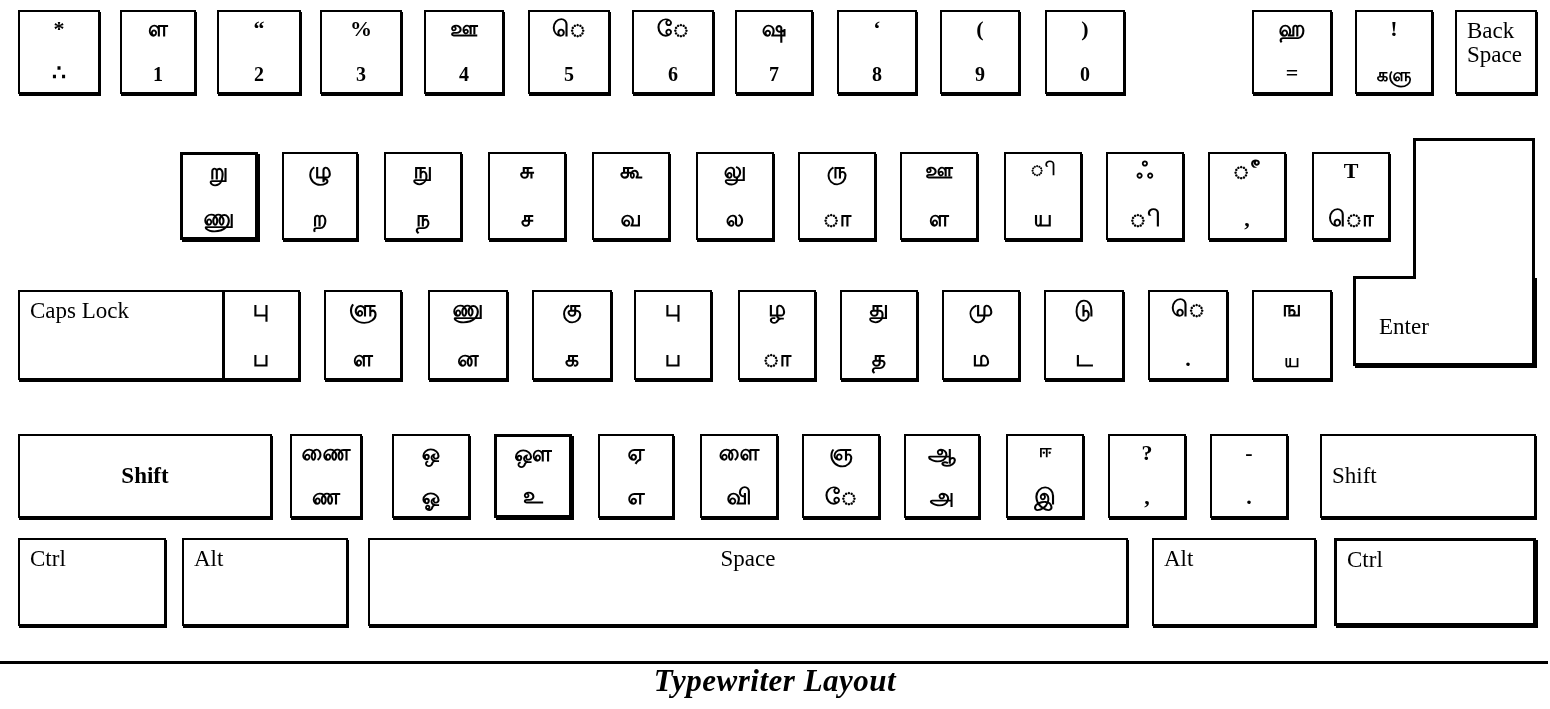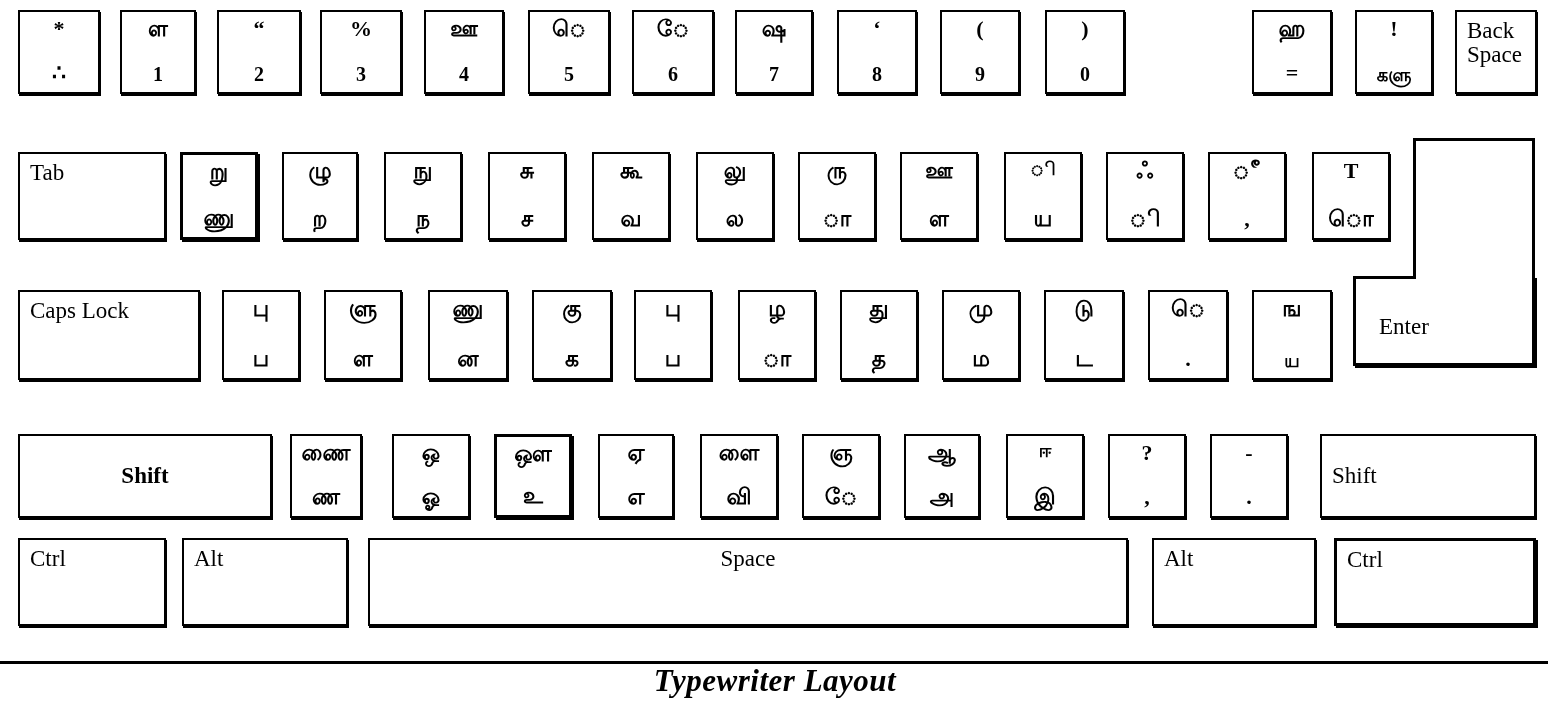--- a/index.html
+++ b/index.html
@@ -243,23 +243,20 @@
       <span class="legend-bot tam">ி</span>
     </div>
     <div class="key" style="left: 1208px; top: 152px; width: 78px; height: 88px;">
       <span class="legend-top tam">ீ</span>
       <span class="legend-bot pun">,</span>
     </div>
     <div class="key" style="left: 1312px; top: 152px; width: 78px; height: 88px;">
       <span class="legend-top pun">T</span>
       <span class="legend-bot tam">ொ</span>
     </div>
-    <div class="key" style="left: 18px; top: 152px; width: 148px; height: 88px;">
-      <span class="wordlabel">Tab</span>
-    </div>
     <div class="key" style="left: 222px; top: 290px; width: 78px; height: 90px;">
       <span class="legend-top tam">பு</span>
       <span class="legend-bot tam">ப</span>
     </div>
     <div class="key" style="left: 324px; top: 290px; width: 78px; height: 90px;">
       <span class="legend-top tam">ளு</span>
       <span class="legend-bot tam">ள</span>
     </div>
     <div class="key" style="left: 428px; top: 290px; width: 80px; height: 90px;">
       <span class="legend-top tam">ணு</span>
@@ -290,21 +287,21 @@
       <span class="legend-bot tam">ட</span>
     </div>
     <div class="key" style="left: 1148px; top: 290px; width: 80px; height: 90px;">
       <span class="legend-top tam">ெ</span>
       <span class="legend-bot pun">.</span>
     </div>
     <div class="key" style="left: 1252px; top: 290px; width: 80px; height: 90px;">
       <span class="legend-top tam">ங</span>
       <span class="legend-bot tam-sm">ய</span>
     </div>
-    <div class="key" style="left: 18px; top: 290px; width: 182px; height: 90px;">
+    <div class="key" style="left: 18px; top: 290px; width: 206px; height: 90px;">
       <span class="wordlabel">Caps Lock</span>
     </div>
     <div class="key" style="left: 290px; top: 434px; width: 72px; height: 84px;">
       <span class="legend-top tam">ணை</span>
       <span class="legend-bot tam">ண</span>
     </div>
     <div class="key" style="left: 392px; top: 434px; width: 78px; height: 84px;">
       <span class="legend-top tam">ஒ</span>
       <span class="legend-bot tam">ஓ</span>
     </div>

